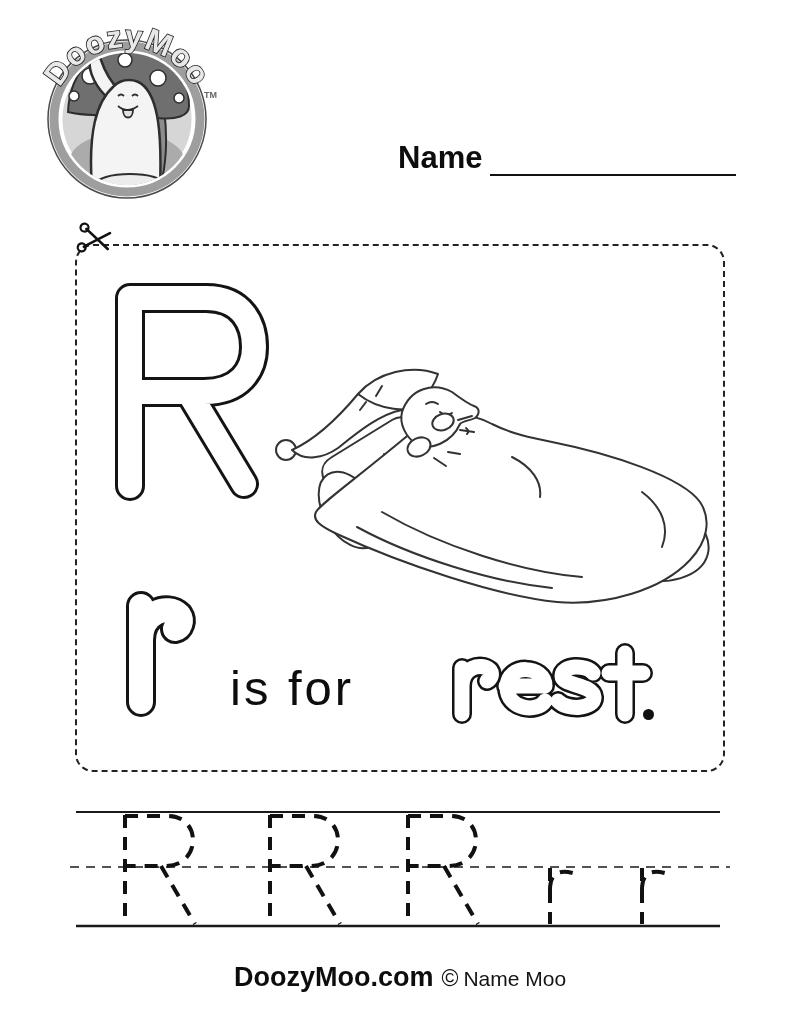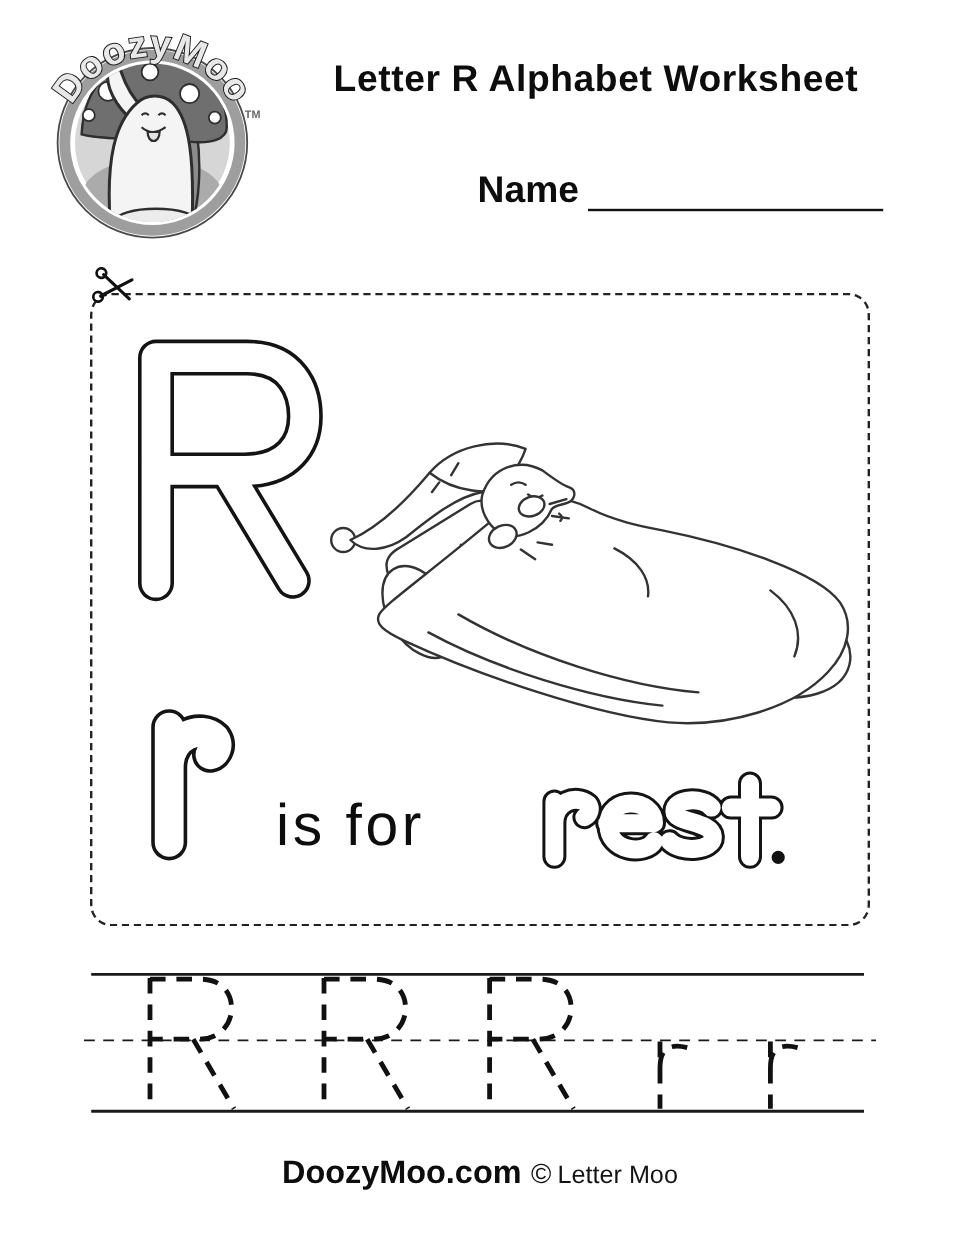--- a/index.html
+++ b/index.html
@@ -93,21 +93,20 @@
         <path d="M88,96 Q97,104 108,96" stroke="#2e2e2e" stroke-width="1.8" fill="none"></path>
         <path d="M93,100 C93,110 103,110 103,100 Z" fill="#e2e2e2" stroke="#2e2e2e" stroke-width="1.8"></path>
       </g>
     </g>
     <text class="arcTxt">
       <textPath href="#arcPath" startOffset="50%" text-anchor="middle">DoozyMoo</textPath>
     </text>
     <text class="tm" x="174" y="88">TM</text>
   </svg>
 
-  <div class="abs title">Letter R Alphabet Worksheet</div>
   <div class="abs name-row">
     <span class="name-label">Name</span>
     <span class="name-line" aria-label="Name"></span>
   </div>
 
   <div class="abs cut-card"></div>
   <svg class="abs scissors" width="38" height="34" viewBox="0 0 38 34">
     <g transform="rotate(8 18 17)" stroke="#111" fill="none">
       <path d="M9,8 L33,25 M9,26 L33,9" stroke-width="2.6" stroke-linecap="round"></path>
       <circle cx="7" cy="7" r="4" stroke-width="2.2"></circle>
@@ -184,17 +183,17 @@
     <path class="glyph" d="M200,15 V124 M200,16 H242 C262,16 268,30 268,40 C268,52 260,66 240,66 L200,66 M236,66 L270,124" aria-label="R"></path>
     <path class="glyph" d="M338,15 V124 M338,16 H380 C400,16 406,30 406,40 C406,52 398,66 378,66 L338,66 M374,66 L408,124" aria-label="R"></path>
     <path class="glyph" d="M480,68 V124 M480,90 C480,72 490,69 506,74" aria-label="r"></path>
     <path class="glyph" d="M572,68 V124 M572,90 C572,72 582,69 598,74" aria-label="r"></path>
   </svg>
 
   <div class="abs footer">
     <span class="site">DoozyMoo.com</span>
     <span class="copy">
       <span class="sym">©</span>
-      <span>Letter Moo</span>
+      <span>Name Moo</span>
     </span>
   </div>
 
 </div>
 
 </body></html>

